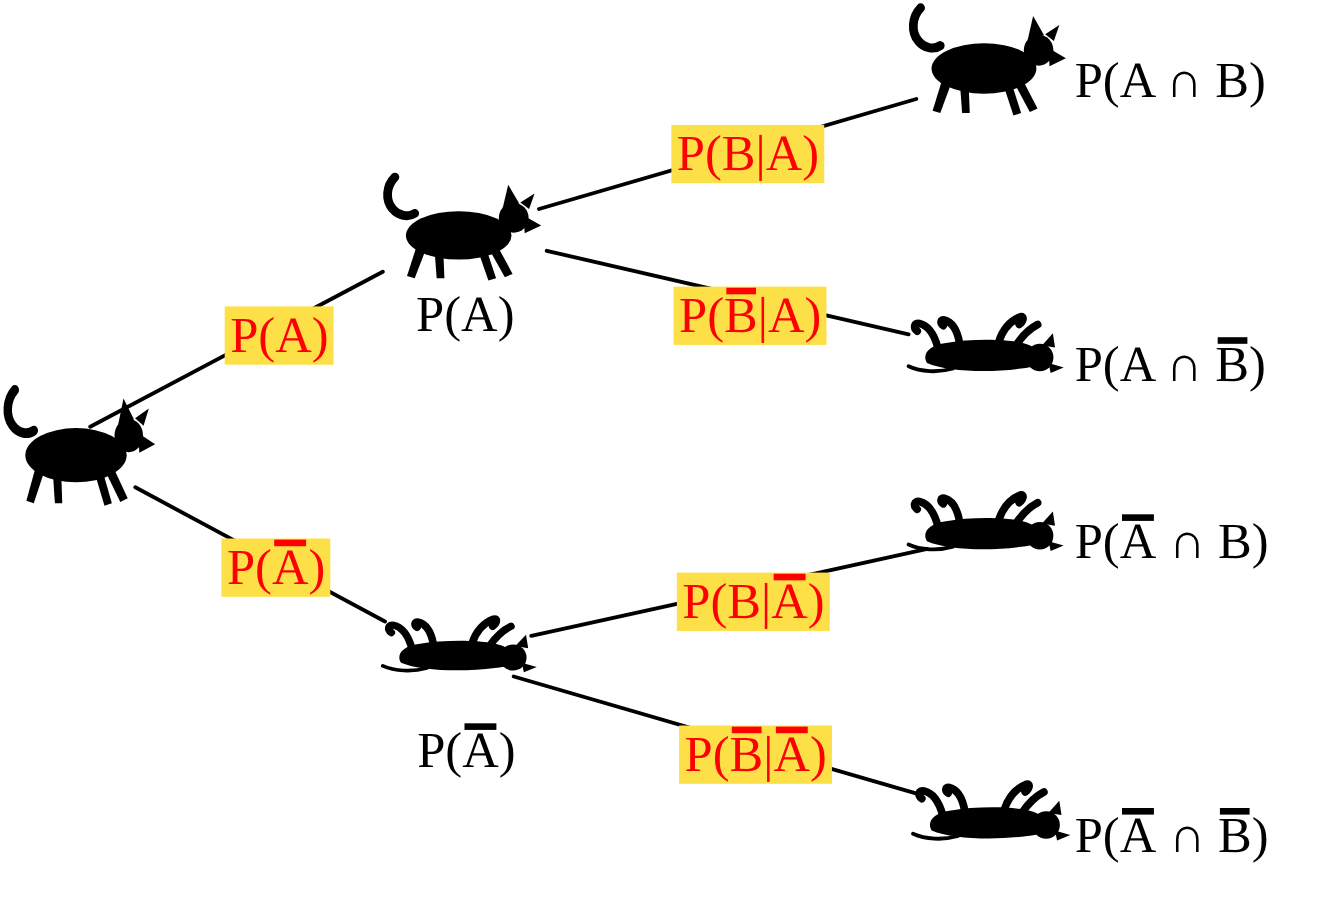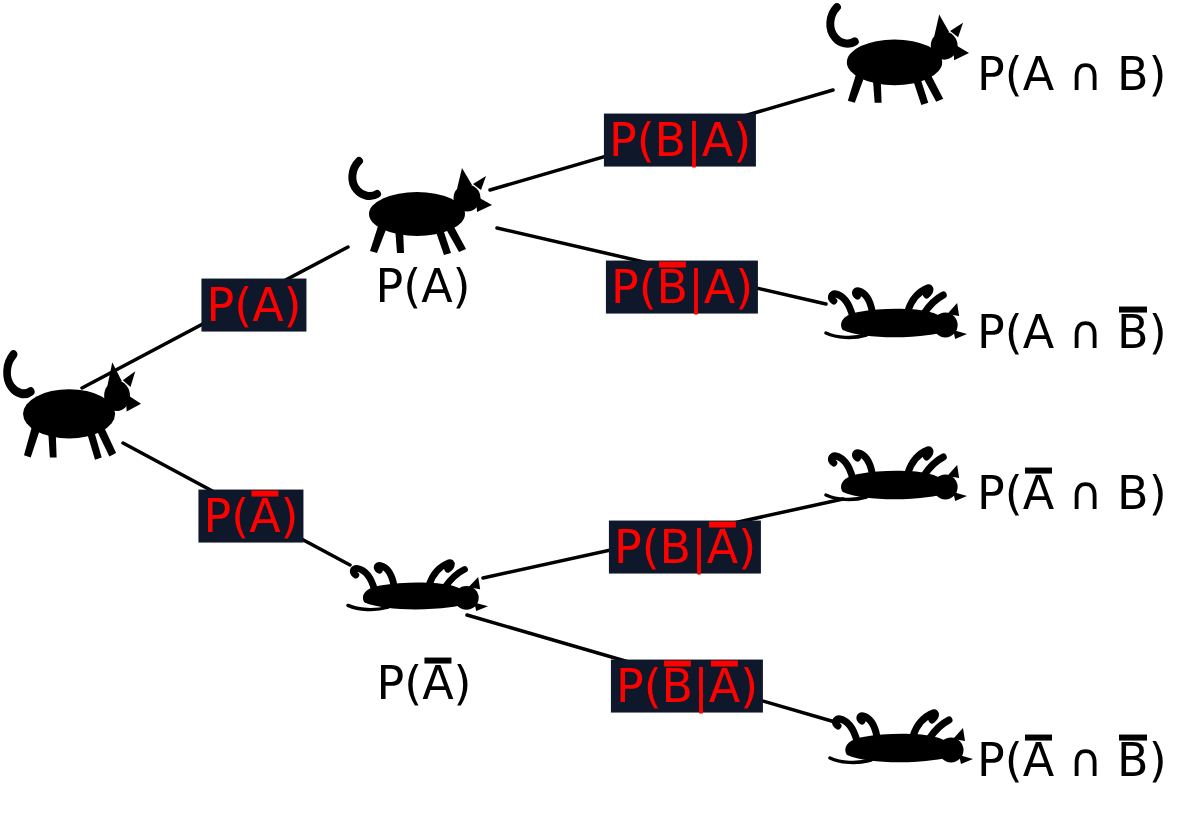--- a/index.html
+++ b/index.html
@@ -11,23 +11,24 @@
   svg#tree-canvas{position:absolute;left:0;top:0;}
   
   .cat-fill{fill:#000000;}
   .stroke-tail-up{fill:none;stroke:#000000;stroke-width:8;stroke-linecap:round;}
   .stroke-tail-flat{fill:none;stroke:#000000;stroke-width:3.5;stroke-linecap:round;}
   .stroke-leg{fill:none;stroke:#000000;stroke-width:7;stroke-linecap:round;}
   
   .label{
     position:absolute;font-size:46px;line-height:1.15;white-space:nowrap;
     transform:translate(-50%,-50%);
+    font-family:Liberation Serif, serif;
   }
   .label.left{transform:translateY(-50%);}
-  .label.branch{background:#0f172a;padding:0 5px;}
+  .label.branch{background:#fde047;padding:0 5px;}
   .ov{position:relative;display:inline-block;}
   .ov::before{
     content:"";position:absolute;left:2px;right:2px;top:1px;height:6px;
     background:currentColor;
   }
 </style>
 </head>
 <body>
 
 <div id="stage">

